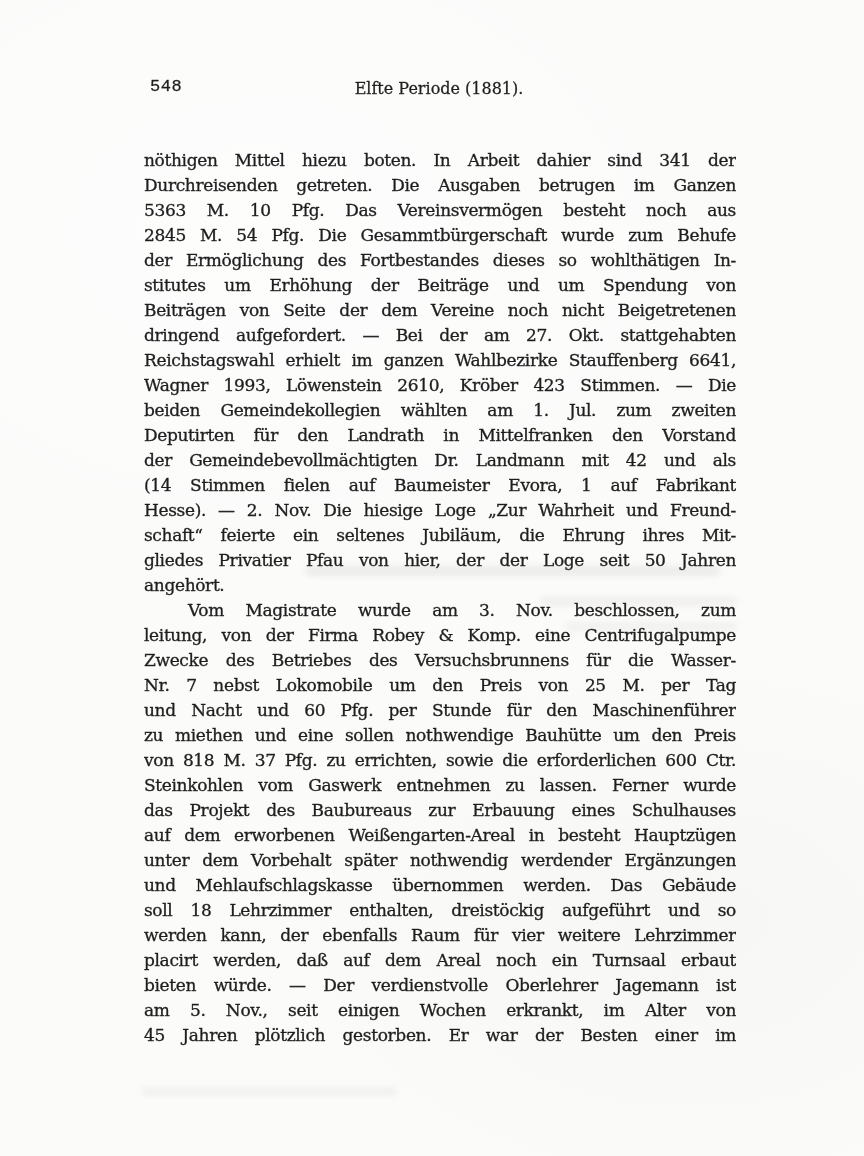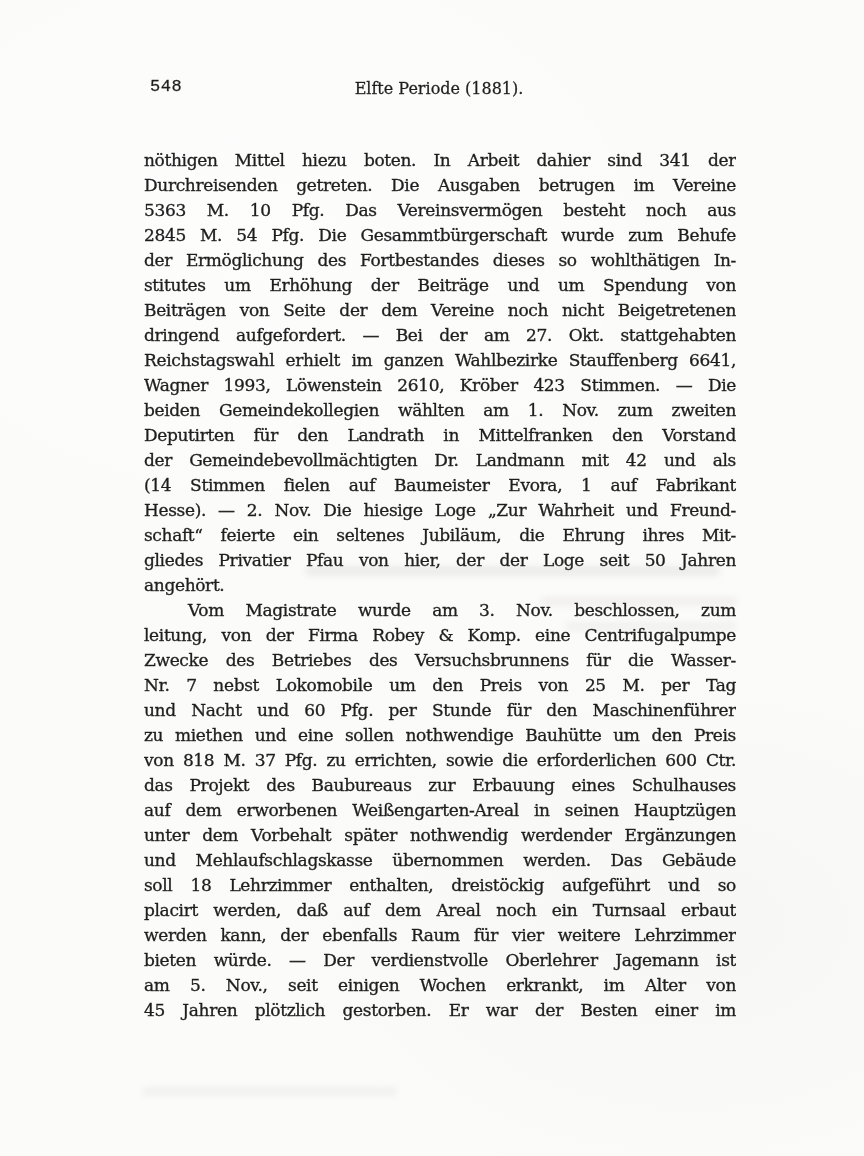--- a/index.html
+++ b/index.html
@@ -60,51 +60,52 @@
 <body>
 
 <div class="page">
   <div class="header-row">
     <span class="page-number">548</span>
     <span class="running-title">Elfte Periode (1881).</span>
   </div>
 
   <div class="body-text">
       <div class="line">nöthigen Mittel hiezu boten. In Arbeit dahier sind 341 der</div>
-      <div class="line">Durchreisenden getreten. Die Ausgaben betrugen im Vereine</div>
+      <div class="line">Durchreisenden getreten. Die Ausgaben betrugen im Ganzen</div>
       <div class="line">5363 M. 10 Pfg. Das Vereinsvermögen besteht noch aus</div>
       <div class="line">2845 M. 54 Pfg. Die Gesammtbürgerschaft wurde zum Behufe</div>
       <div class="line">der Ermöglichung des Fortbestandes dieses so wohlthätigen In-</div>
       <div class="line">stitutes um Erhöhung der Beiträge und um Spendung von</div>
       <div class="line">Beiträgen von Seite der dem Vereine noch nicht Beigetretenen</div>
       <div class="line">dringend aufgefordert. — Bei der am 27. Okt. stattgehabten</div>
       <div class="line">Reichstagswahl erhielt im ganzen Wahlbezirke Stauffenberg 6641,</div>
       <div class="line">Wagner 1993, Löwenstein 2610, Kröber 423 Stimmen. — Die</div>
-      <div class="line">beiden Gemeindekollegien wählten am 1. Nov. zum zweiten</div>
+      <div class="line">beiden Gemeindekollegien wählten am 1. Jul. zum zweiten</div>
       <div class="line">Deputirten für den Landrath in Mittelfranken den Vorstand</div>
       <div class="line">der Gemeindebevollmächtigten Dr. Landmann mit 42 und als</div>
       <div class="line">(14 Stimmen fielen auf Baumeister Evora, 1 auf Fabrikant</div>
       <div class="line">Hesse). — 2. Nov. Die hiesige Loge „Zur Wahrheit und Freund-</div>
       <div class="line">schaft“ feierte ein seltenes Jubiläum, die Ehrung ihres Mit-</div>
       <div class="line">gliedes Privatier Pfau von hier, der der Loge seit 50 Jahren</div>
       <div class="line endline">angehört.</div>
       <div class="line indent">Vom Magistrate wurde am 3. Nov. beschlossen, zum</div>
       <div class="line">leitung, von der Firma Robey &amp; Komp. eine Centrifugalpumpe</div>
       <div class="line">Zwecke des Betriebes des Versuchsbrunnens für die Wasser-</div>
       <div class="line">Nr. 7 nebst Lokomobile um den Preis von 25 M. per Tag</div>
       <div class="line">und Nacht und 60 Pfg. per Stunde für den Maschinenführer</div>
       <div class="line">zu miethen und eine sollen nothwendige Bauhütte um den Preis</div>
       <div class="line">von 818 M. 37 Pfg. zu errichten, sowie die erforderlichen 600 Ctr.</div>
+      <div class="line">Steinkohlen vom Gaswerk entnehmen zu lassen. Ferner wurde</div>
       <div class="line">das Projekt des Baubureaus zur Erbauung eines Schulhauses</div>
-      <div class="line">auf dem erworbenen Weißengarten-Areal in seinen Hauptzügen</div>
+      <div class="line">auf dem erworbenen Weißengarten-Areal in besteht Hauptzügen</div>
       <div class="line">unter dem Vorbehalt später nothwendig werdender Ergänzungen</div>
       <div class="line">und Mehlaufschlagskasse übernommen werden. Das Gebäude</div>
       <div class="line">soll 18 Lehrzimmer enthalten, dreistöckig aufgeführt und so</div>
+      <div class="line">werden kann, der ebenfalls Raum für vier weitere Lehrzimmer</div>
       <div class="line">placirt werden, daß auf dem Areal noch ein Turnsaal erbaut</div>
-      <div class="line">werden kann, der ebenfalls Raum für vier weitere Lehrzimmer</div>
       <div class="line">bieten würde. — Der verdienstvolle Oberlehrer Jagemann ist</div>
       <div class="line">am 5. Nov., seit einigen Wochen erkrankt, im Alter von</div>
       <div class="line">45 Jahren plötzlich gestorben. Er war der Besten einer im</div>
     </div>
 
   <div class="smudge s1"></div>
   <div class="smudge s2"></div>
   <div class="smudge s3"></div>
   <div class="smudge s4"></div>
 </div>

